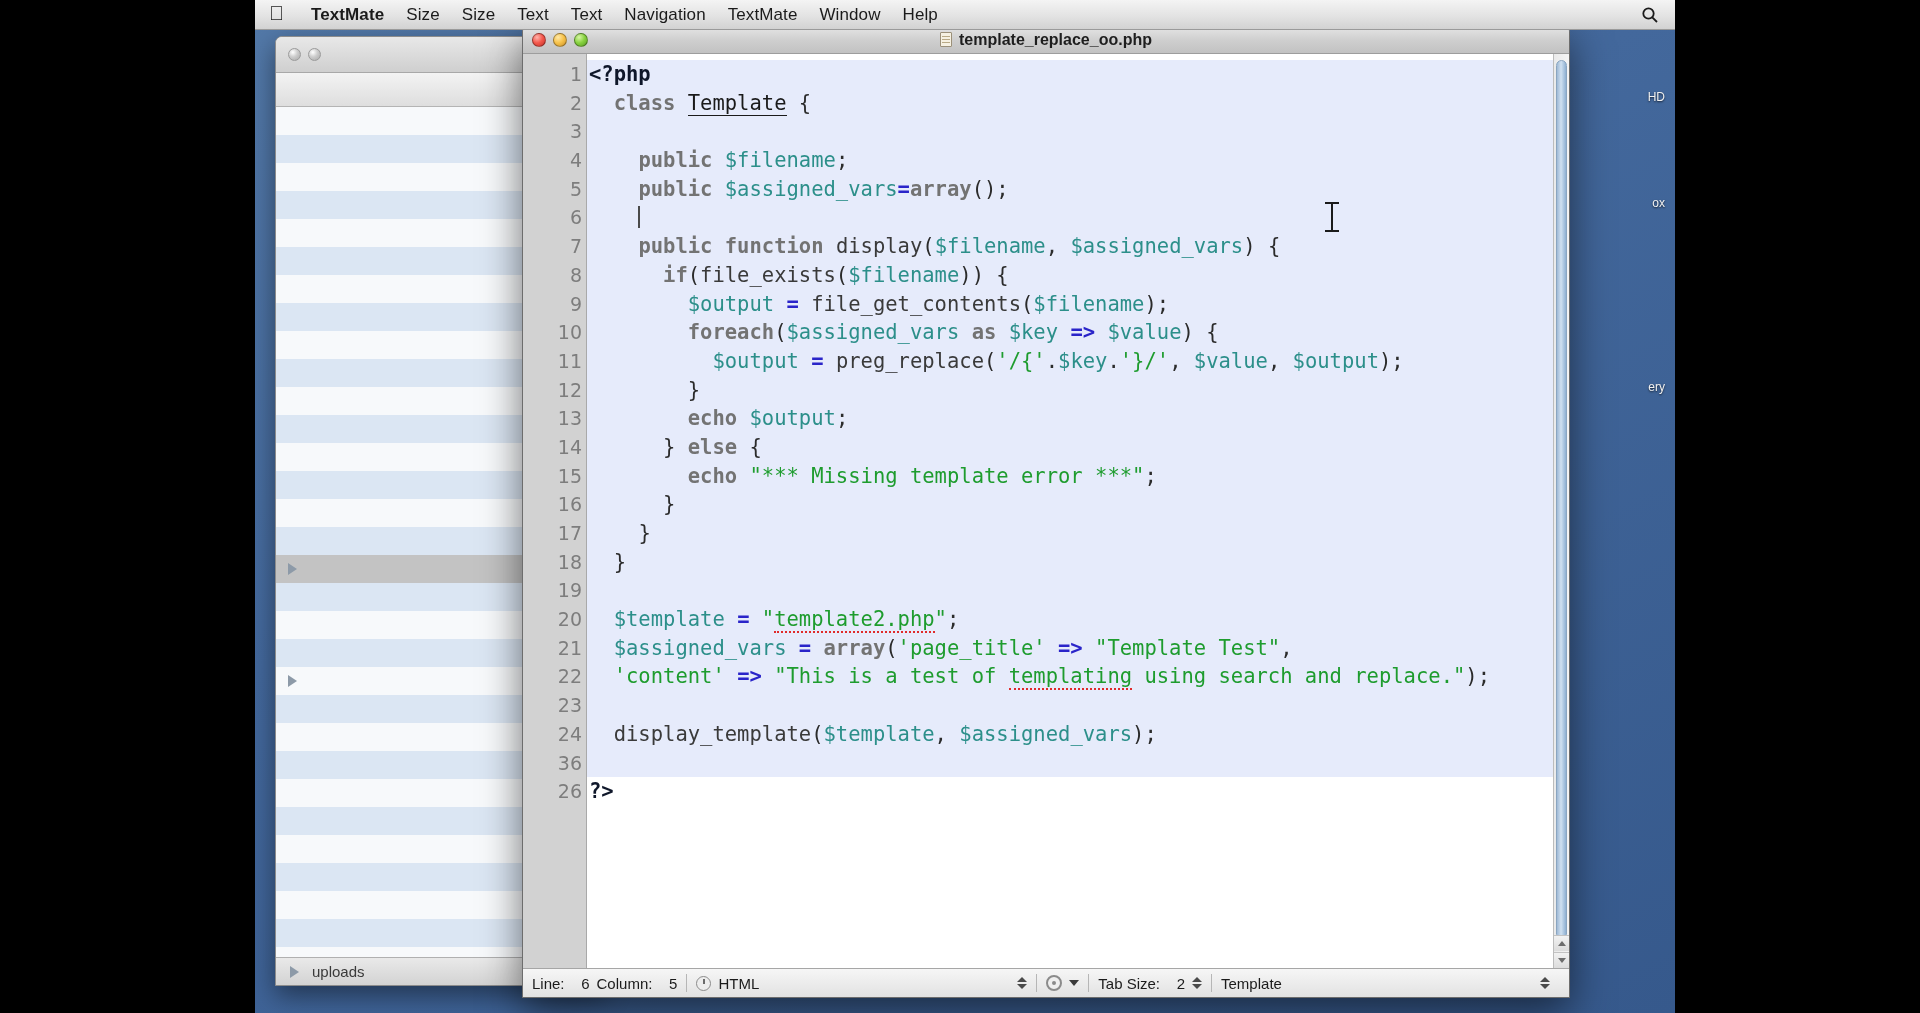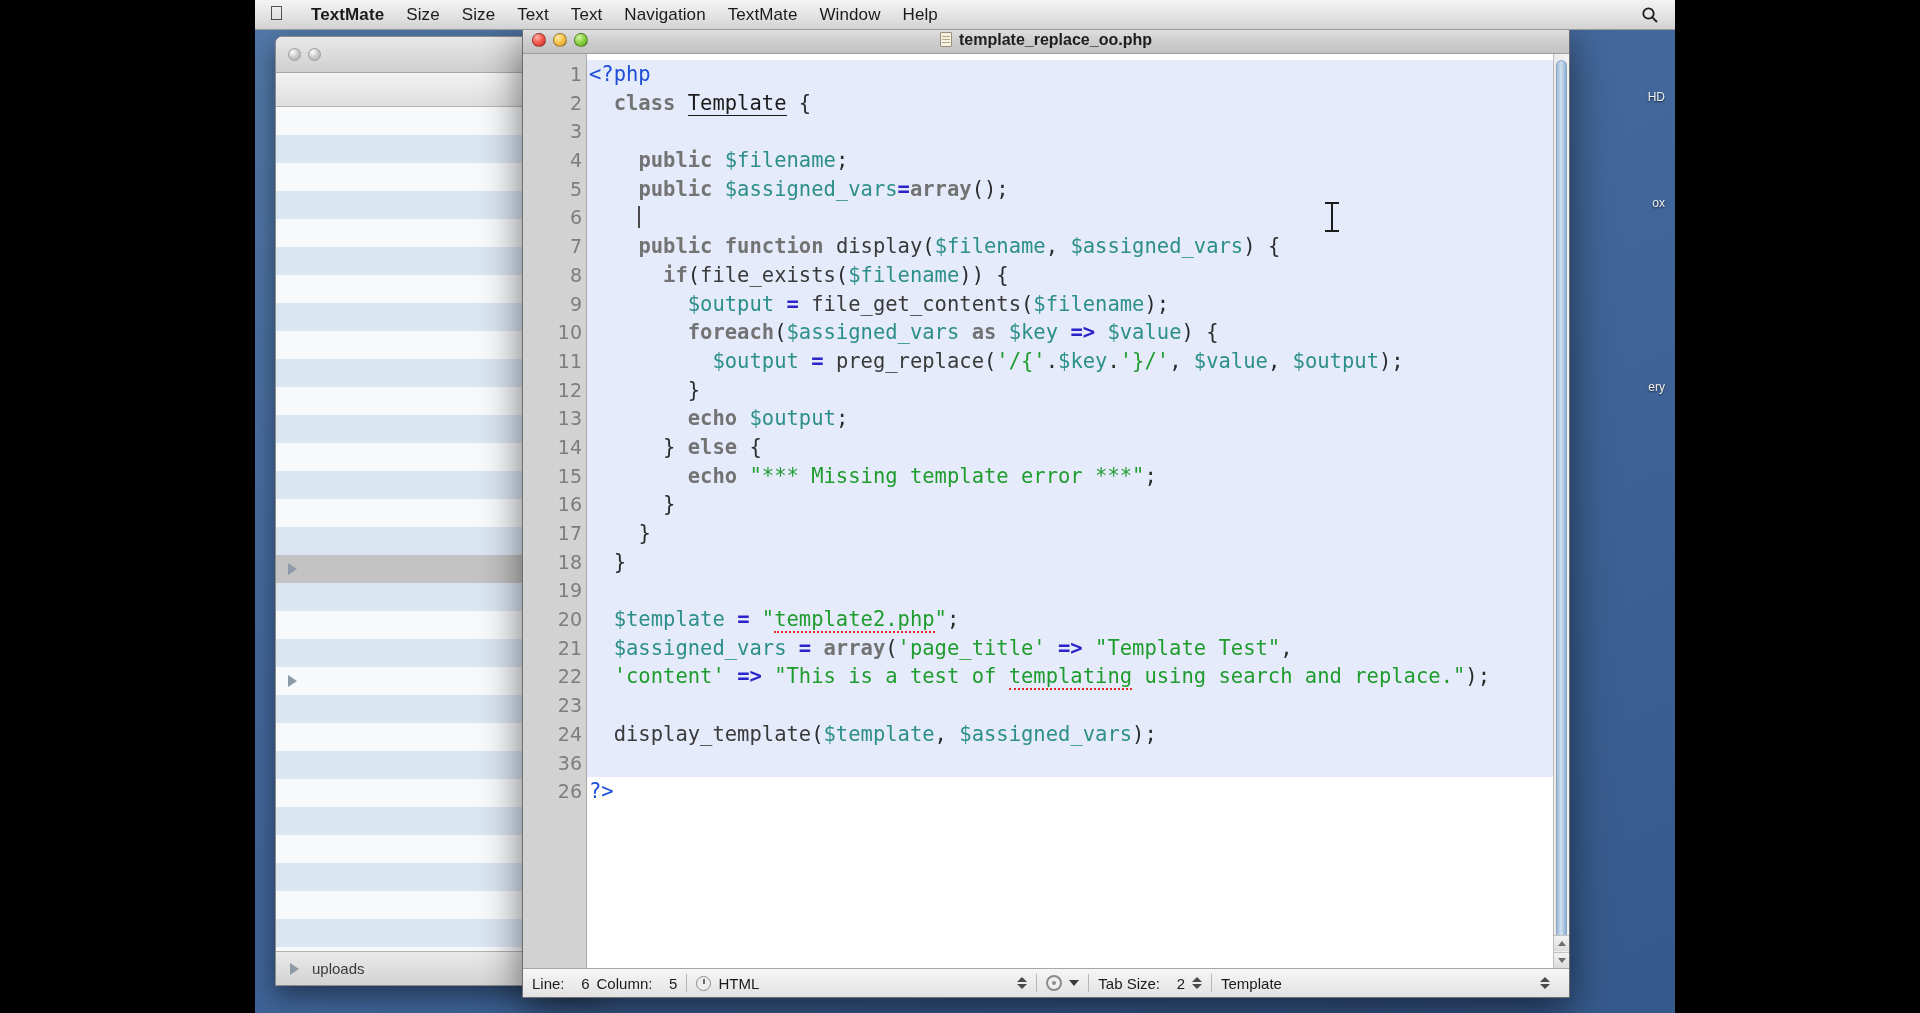--- a/index.html
+++ b/index.html
@@ -82,21 +82,21 @@
   .f-row.white { background: #f7f9fb; }
   .f-row.sel  { background: #c3c3c3; }
   .f-disclose {
     position: absolute; left: 12px;
     width: 0; height: 0;
     border-left: 9px solid #8d9aa8;
     border-top: 6px solid transparent;
     border-bottom: 6px solid transparent;
   }
   #finder .f-bottom {
-    position:absolute; left:0; bottom:0; width:100%; height:34px;
+    position:absolute; left:0; bottom:0; width:100%; height:28px;
     background: linear-gradient(180deg,#e9e9e9,#d3d3d3);
     border-top: 1px solid #b0b0b0;
     display:flex; align-items:center; padding-left: 36px;
     font-size: 15px; color:#3a3a3a;
   }
   .f-bottom-tri {
     position:absolute; left: 14px; width:0;height:0;
     border-left: 9px solid #8d9aa8;
     border-top: 6px solid transparent; border-bottom: 6px solid transparent;
   }
@@ -194,21 +194,21 @@
   }
   .cl.plain { background: #ffffff; }
 
   
   .kw   { color: #737373; font-weight: bold; }   
   .fn   { color: #3a3a3a; }                      
   .var  { color: #2c8f8a; }                      
   .str  { color: #1e9c2e; }                      
   .pun  { color: #2b2b2b; }
   .op   { color: #2a24c9; font-weight: bold; }
-  .tag  { color: #1d4ed8; font-weight: normal; }
+  .tag  { color: #0f172a; font-weight: bold; }
   .classname { color: #1a1a1a; border-bottom: 1px solid #1a1a1a; }
   .spell { border-bottom: 2px dotted #e02b2b; }
   .caret {
     display:inline-block; width: 2px; height: 22px;
     background: #4a4a4a; vertical-align: -4px;
   }
 
   
   #ibeam {
     position: absolute; left: 738px; top: 148px;

